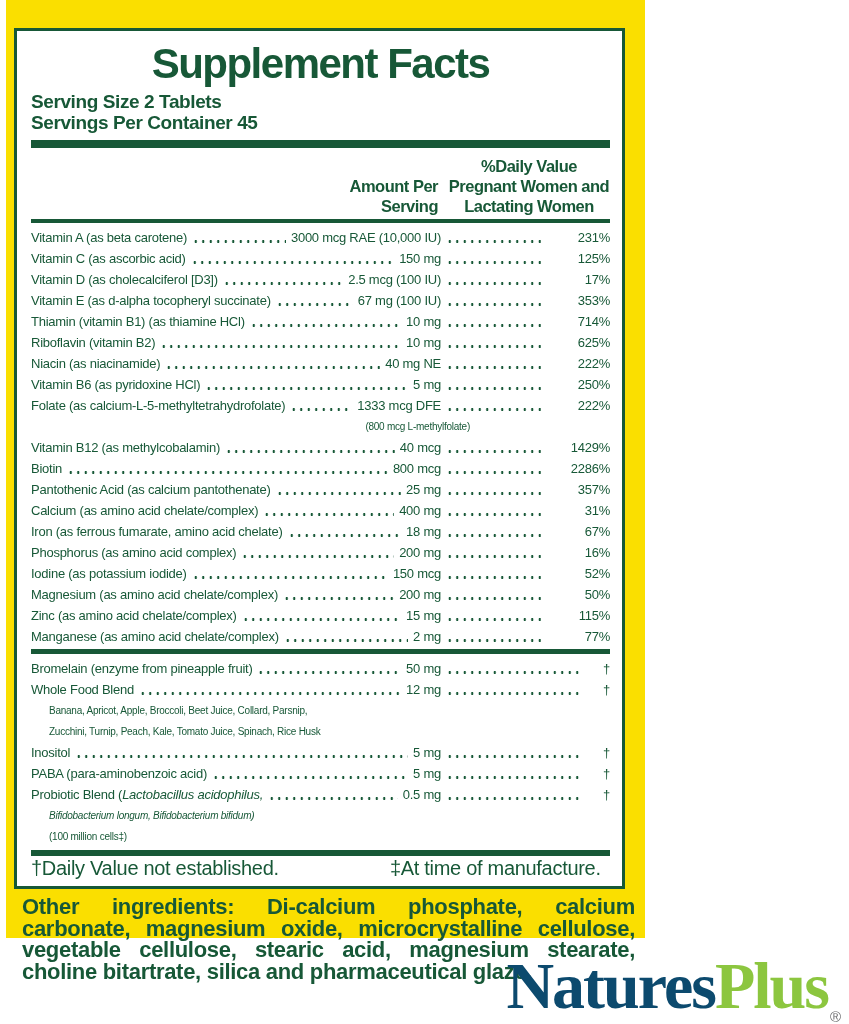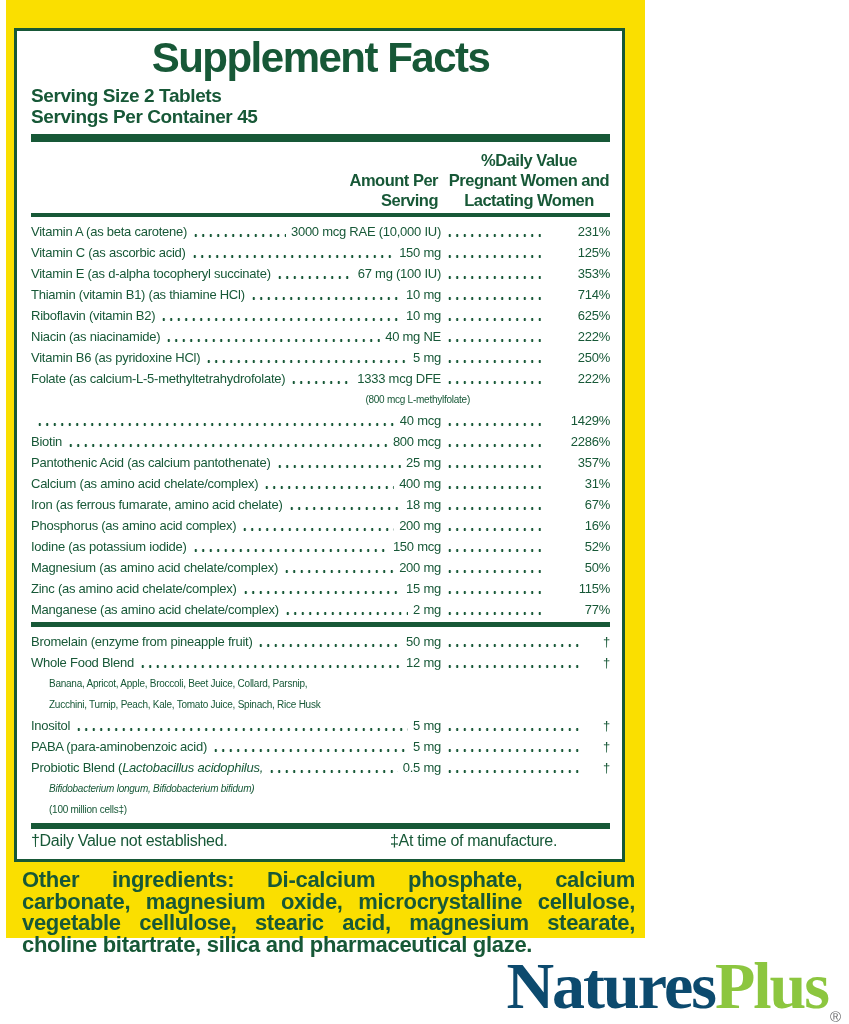--- a/index.html
+++ b/index.html
@@ -15,21 +15,21 @@
     position:absolute;left:6px;top:0;width:639px;height:938px;
     background:var(--yellow);
     box-sizing:border-box;padding-top:28px;
   }
   .facts-box{
     box-sizing:border-box;width:611px;margin:0 auto 0 8px;
     background:#ffffff;border:3px solid var(--green);
     padding:4px 12px 8px 14px;color:var(--green);
   }
   .panel-title{
-    margin:0 0 0 0;text-align:center;font-size:42px;font-weight:bold;
+    margin:6px 0 0 0;text-align:center;font-size:42px;font-weight:bold;
     letter-spacing:-1.5px;line-height:1.1;color:var(--green);
   }
   .serving-line{
     font-size:19px;font-weight:bold;line-height:21px;letter-spacing:-0.4px;
   }
   .serving-block{margin-top:4px;}
   .bar{background:var(--green);margin:0;}
   .bar.b8{height:8px;margin-top:7px;}
   .bar.b4{height:4px;margin-top:3px;}
   .bar.b5{height:5px;margin-top:2px;margin-bottom:3px;}
@@ -58,21 +58,21 @@
   .n-row.dagger .leader.l2{flex:0 0 134px;}
   .n-amt{flex:0 0 auto;text-align:right;}
   .n-dv{flex:0 0 52px;text-align:right;margin-left:12px;}
   .n-row.dagger .n-dv{flex:0 0 13px;}
   .n-sub{display:flex;line-height:21px;font-size:10px;letter-spacing:-0.25px;}
   .n-sub .sub-left{padding-left:18px;}
   .n-sub.align-amount{justify-content:flex-end;}
   .n-sub.align-amount .sub-spacer{flex:0 0 140px;}
   .italic{font-style:italic;}
   .footnotes{
-    display:flex;font-size:16px;line-height:20px;letter-spacing:-0.3px;
+    display:flex;font-size:20px;line-height:20px;letter-spacing:-0.3px;
   }
   .fn-left{flex:0 0 62%;}
   .fn-right{flex:1;}
   .other-ing{
     margin:7px 10px 0 16px;color:var(--green);font-weight:bold;
     font-size:22px;line-height:21.5px;letter-spacing:-0.3px;text-align:justify;
   }
   .logo{
     position:absolute;right:10px;top:948px;
     font-family:"Liberation Serif", serif;font-weight:bold;
@@ -117,20 +117,27 @@
           <span class="n-dv">231%</span>
         </div>
         <div class="n-row">
           <span class="n-name">Vitamin C (as ascorbic acid)</span>
           <span class="leader"></span>
           <span class="n-amt">150 mg</span>
           <span class="leader l2"></span>
           <span class="n-dv">125%</span>
         </div>
         <div class="n-row">
+          <span class="n-name">Vitamin D (as cholecalciferol [D3])</span>
+          <span class="leader"></span>
+          <span class="n-amt">2.5 mcg (100 IU)</span>
+          <span class="leader l2"></span>
+          <span class="n-dv">17%</span>
+        </div>
+        <div class="n-row">
           <span class="n-name">Vitamin E (as d-alpha tocopheryl succinate)</span>
           <span class="leader"></span>
           <span class="n-amt">67 mg (100 IU)</span>
           <span class="leader l2"></span>
           <span class="n-dv">353%</span>
         </div>
         <div class="n-row">
           <span class="n-name">Thiamin (vitamin B1) (as thiamine HCl)</span>
           <span class="leader"></span>
           <span class="n-amt">10 mg</span>
@@ -163,20 +170,21 @@
           <span class="leader"></span>
           <span class="n-amt">1333 mcg DFE</span>
           <span class="leader l2"></span>
           <span class="n-dv">222%</span>
         </div>
         <div class="n-sub align-amount">
           <span>(800 mcg L-methylfolate)</span>
           <span class="sub-spacer"></span>
         </div>
         <div class="n-row">
+          <span class="n-name">Vitamin B12 (as methylcobalamin)</span>
           <span class="leader"></span>
           <span class="n-amt">40 mcg</span>
           <span class="leader l2"></span>
           <span class="n-dv">1429%</span>
         </div>
         <div class="n-row">
           <span class="n-name">Biotin</span>
           <span class="leader"></span>
           <span class="n-amt">800 mcg</span>
           <span class="leader l2"></span>

